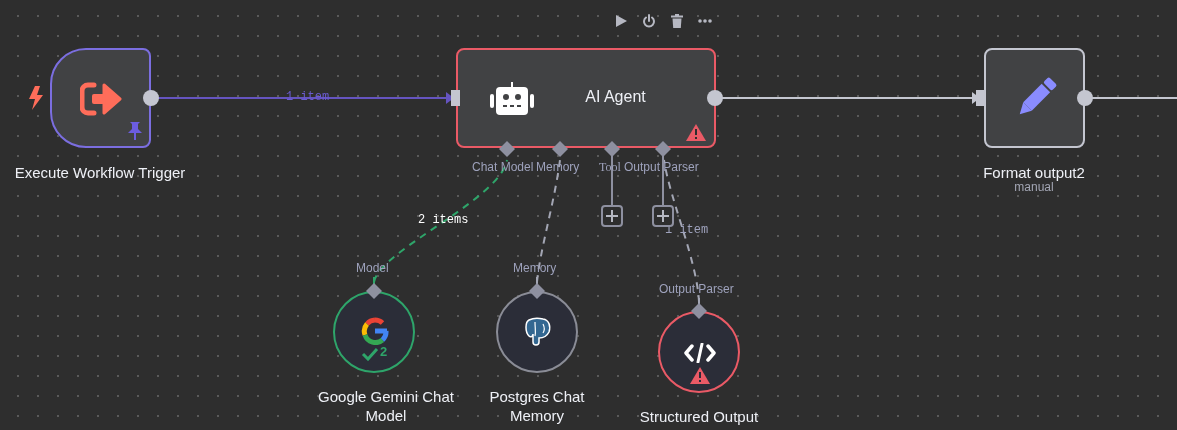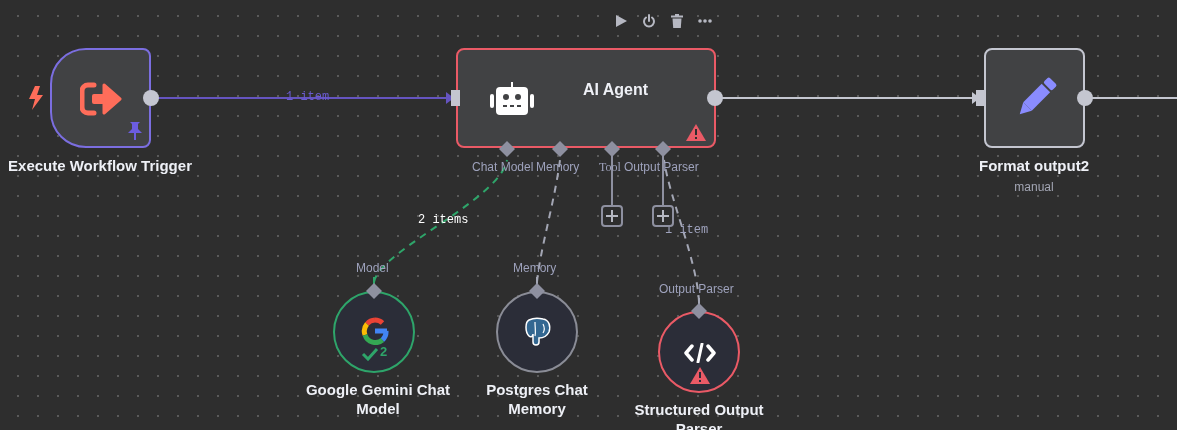--- a/index.html
+++ b/index.html
@@ -34,23 +34,24 @@
   .sub-node {
     position: absolute; box-sizing: border-box;
     width: 82px; height: 82px; border-radius: 50%;
     background: #2b2d38; border: 2px solid #8a8c96;
   }
   .sub-node.gemini { left: 333px; top: 291px; border-color: #2ea56a; }
   .sub-node.postgres { left: 496px; top: 291px; border-color: #8a8c96; }
   .sub-node.parser { left: 658px; top: 311px; border-color: #ea5a66; }
 
   .node-title {
-    position: absolute; color: #eef0f6; font-weight: bold;
+    position: absolute; color: #eef0f6; font-weight: normal;
     font-size: 15px; text-align: center; white-space: nowrap;
     font-family: "Liberation Sans", sans-serif;
+    margin-top: 7px;
   }
   .node-sub {
     position: absolute; color: #a3a6b4; font-size: 12px; text-align: center;
     white-space: nowrap; font-family: "Liberation Sans", sans-serif;
   }
   .port-label {
     position: absolute; color: #9ea2bc; font-size: 12px; white-space: nowrap;
     font-family: "Liberation Sans", sans-serif;
   }
   .edge-label {
@@ -237,21 +238,21 @@
       <rect x="14" y="11.5" width="12" height="5" fill="#4285f4"></rect>
     </svg>
     <svg class="icon-abs" style="left:26px;top:54px" width="18" height="14" viewBox="0 0 18 14">
       <polyline points="2,7 7,12 16,2" stroke="#2ea56a" stroke-width="3" fill="none"></polyline>
     </svg>
     <span class="icon-abs" style="left:45px;top:51px;color:#2ea56a;font-size:13px;font-weight:bold;font-family:'Liberation Sans',sans-serif;">2</span>
   </div>
   <svg class="icon-abs" style="left:366px;top:283px" width="16" height="16">
     <polygon points="8,0 16,8 8,16 0,8" fill="#8e90a0"></polygon>
   </svg>
-  <div class="node-title center-title" style="left:278px;top:381px;width:200px;">
+  <div class="node-title center-title" style="left:286px;top:381px;width:200px;">
     <div>Google Gemini Chat</div>
     <div style="margin-top:2px">Model</div>
   </div>
 
   <span class="port-label" style="left:513px;top:261px;">Memory</span>
   <div class="sub-node postgres">
     <svg class="icon-abs" style="left:25px;top:23px" width="30" height="32" viewBox="0 0 30 32">
       <path d="M6,4 C2,6 2,16 6,20 C8,22 10,20 10,18 L10,26 C10,30 16,30 16,26 L16,22 C20,22 24,20 26,16 C28,10 26,4 20,3 C16,2 10,2 6,4 Z" fill="#336791" stroke="#ffffff" stroke-width="1.5"></path>
       <path d="M12,6 C12,12 13,16 12,20" stroke="#ffffff" stroke-width="1.2" fill="none"></path>
       <path d="M20,8 C22,12 22,14 20,17" stroke="#ffffff" stroke-width="1.2" fill="none"></path>

